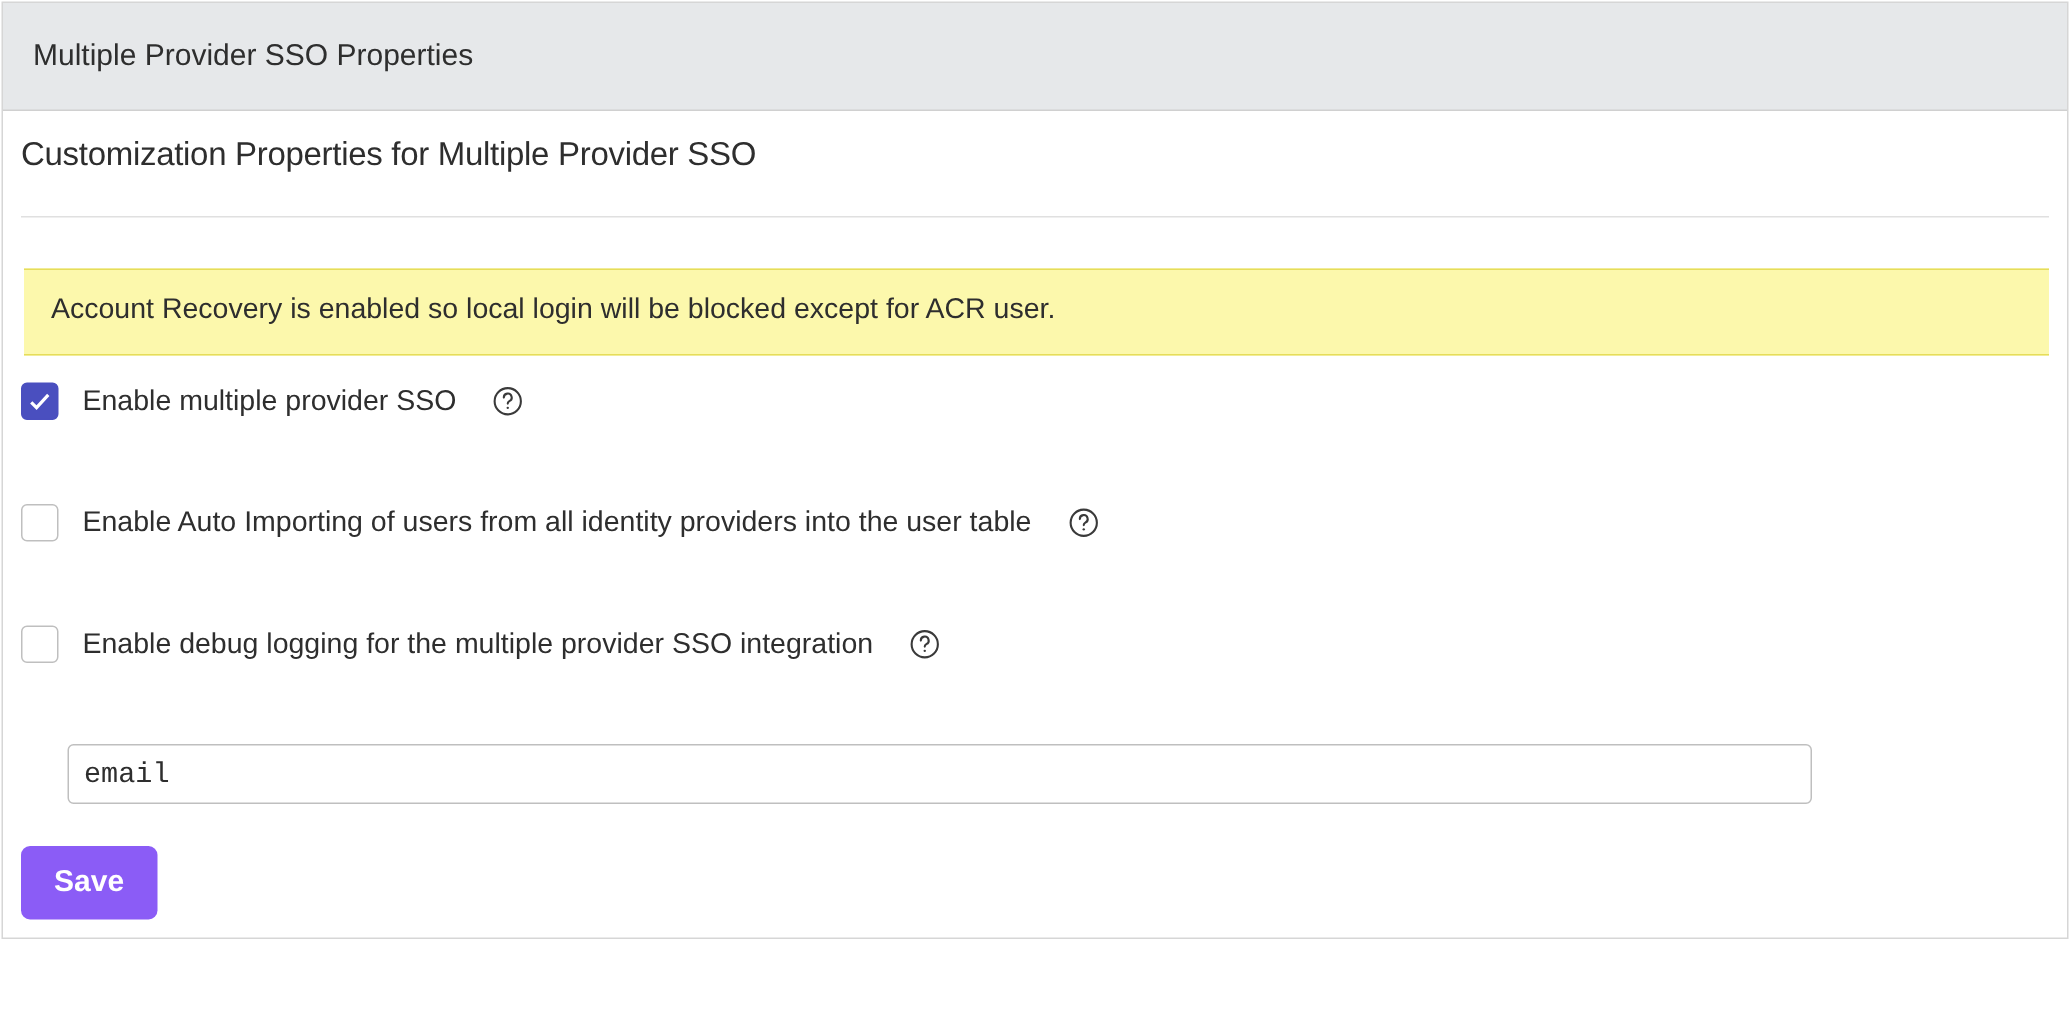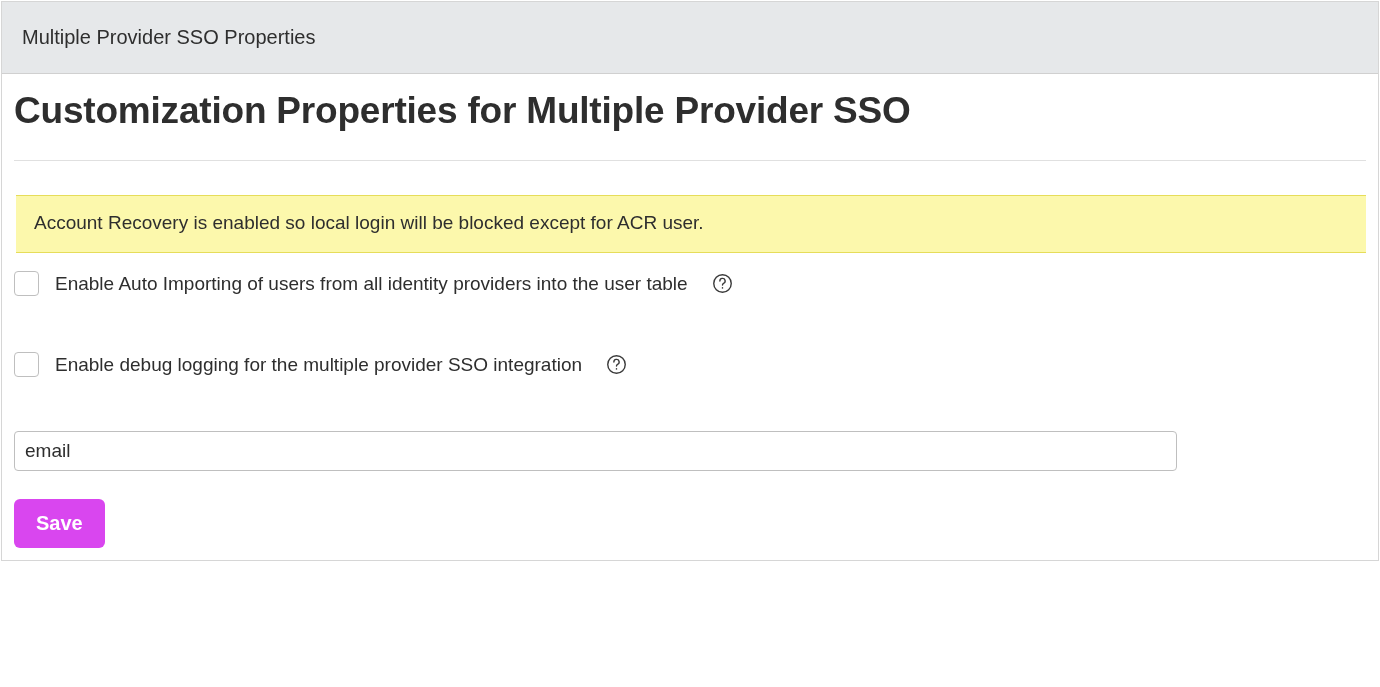--- a/index.html
+++ b/index.html
@@ -25,22 +25,22 @@
     }
     .panel-header-title {
       font-size: 20px;
       color: #2e2e2e;
       font-weight: 400;
     }
     .panel-body {
       padding: 16px 12px 12px 12px;
     }
     .page-title {
-      font-size: 37px;
-      font-weight: 700;
+      font-size: 22px;
+      font-weight: 400;
       color: #2e2e2e;
       margin-bottom: 28px;
       letter-spacing: -0.2px;
     }
     .divider {
       border: none;
       border-top: 1px solid #e0e0e0;
       margin-bottom: 34px;
     }
     .alert {
@@ -120,26 +120,27 @@
       color: #2e2e2e;
     }
     .text-input {
       width: 1163px;
       height: 40px;
       border: 1px solid #bfbfbf;
       border-radius: 4px;
       font-size: 19px;
       padding: 6px 10px;
       color: #2e2e2e;
-      font-family: Liberation Sans, sans-serif;
+      font-family: Liberation Mono, monospace;
       outline: none;
+      margin-left: 31px;
     }
     .save-btn {
       margin-top: 28px;
-      background: #d946ef;
+      background: #8b5cf6;
       color: #fff;
       border: none;
       border-radius: 6px;
       font-size: 20px;
       font-weight: 600;
       padding: 13px 22px;
       cursor: pointer;
       font-family: inherit;
     }
   </style>
@@ -149,20 +150,35 @@
 <div class="panel">
   <div class="panel-header">
     <div class="panel-header-title">Multiple Provider SSO Properties</div>
   </div>
   <div class="panel-body">
     <h1 class="page-title">Customization Properties for Multiple Provider SSO</h1>
     <hr class="divider">
 
     <div class="alert">Account Recovery is enabled so local login will be blocked except for ACR user.</div>
 
+    <div class="field-row">
+      <span class="checkbox checked">
+        <svg viewBox="0 0 24 24">
+            <polyline points="4 13 9 18 20 6"></polyline>
+          </svg>
+      </span>
+      <span class="check-label">Enable multiple provider SSO</span>
+      <span class="help-icon">
+        <svg viewBox="0 0 24 24" fill="none" stroke="#3a3a3a" stroke-width="1.6">
+          <circle cx="12" cy="12" r="10"></circle>
+          <path d="M9 9.2a3 3 0 1 1 4.2 2.7c-.9.5-1.2 1-1.2 1.9" stroke-linecap="round"></path>
+          <circle cx="12" cy="17" r="0.9" fill="#3a3a3a" stroke="none"></circle>
+        </svg>
+      </span>
+    </div>
 
     <div class="field-row">
       <span class="checkbox">
         
       </span>
       <span class="check-label">Enable Auto Importing of users from all identity providers into the user table</span>
       <span class="help-icon">
         <svg viewBox="0 0 24 24" fill="none" stroke="#3a3a3a" stroke-width="1.6">
           <circle cx="12" cy="12" r="10"></circle>
           <path d="M9 9.2a3 3 0 1 1 4.2 2.7c-.9.5-1.2 1-1.2 1.9" stroke-linecap="round"></path>

